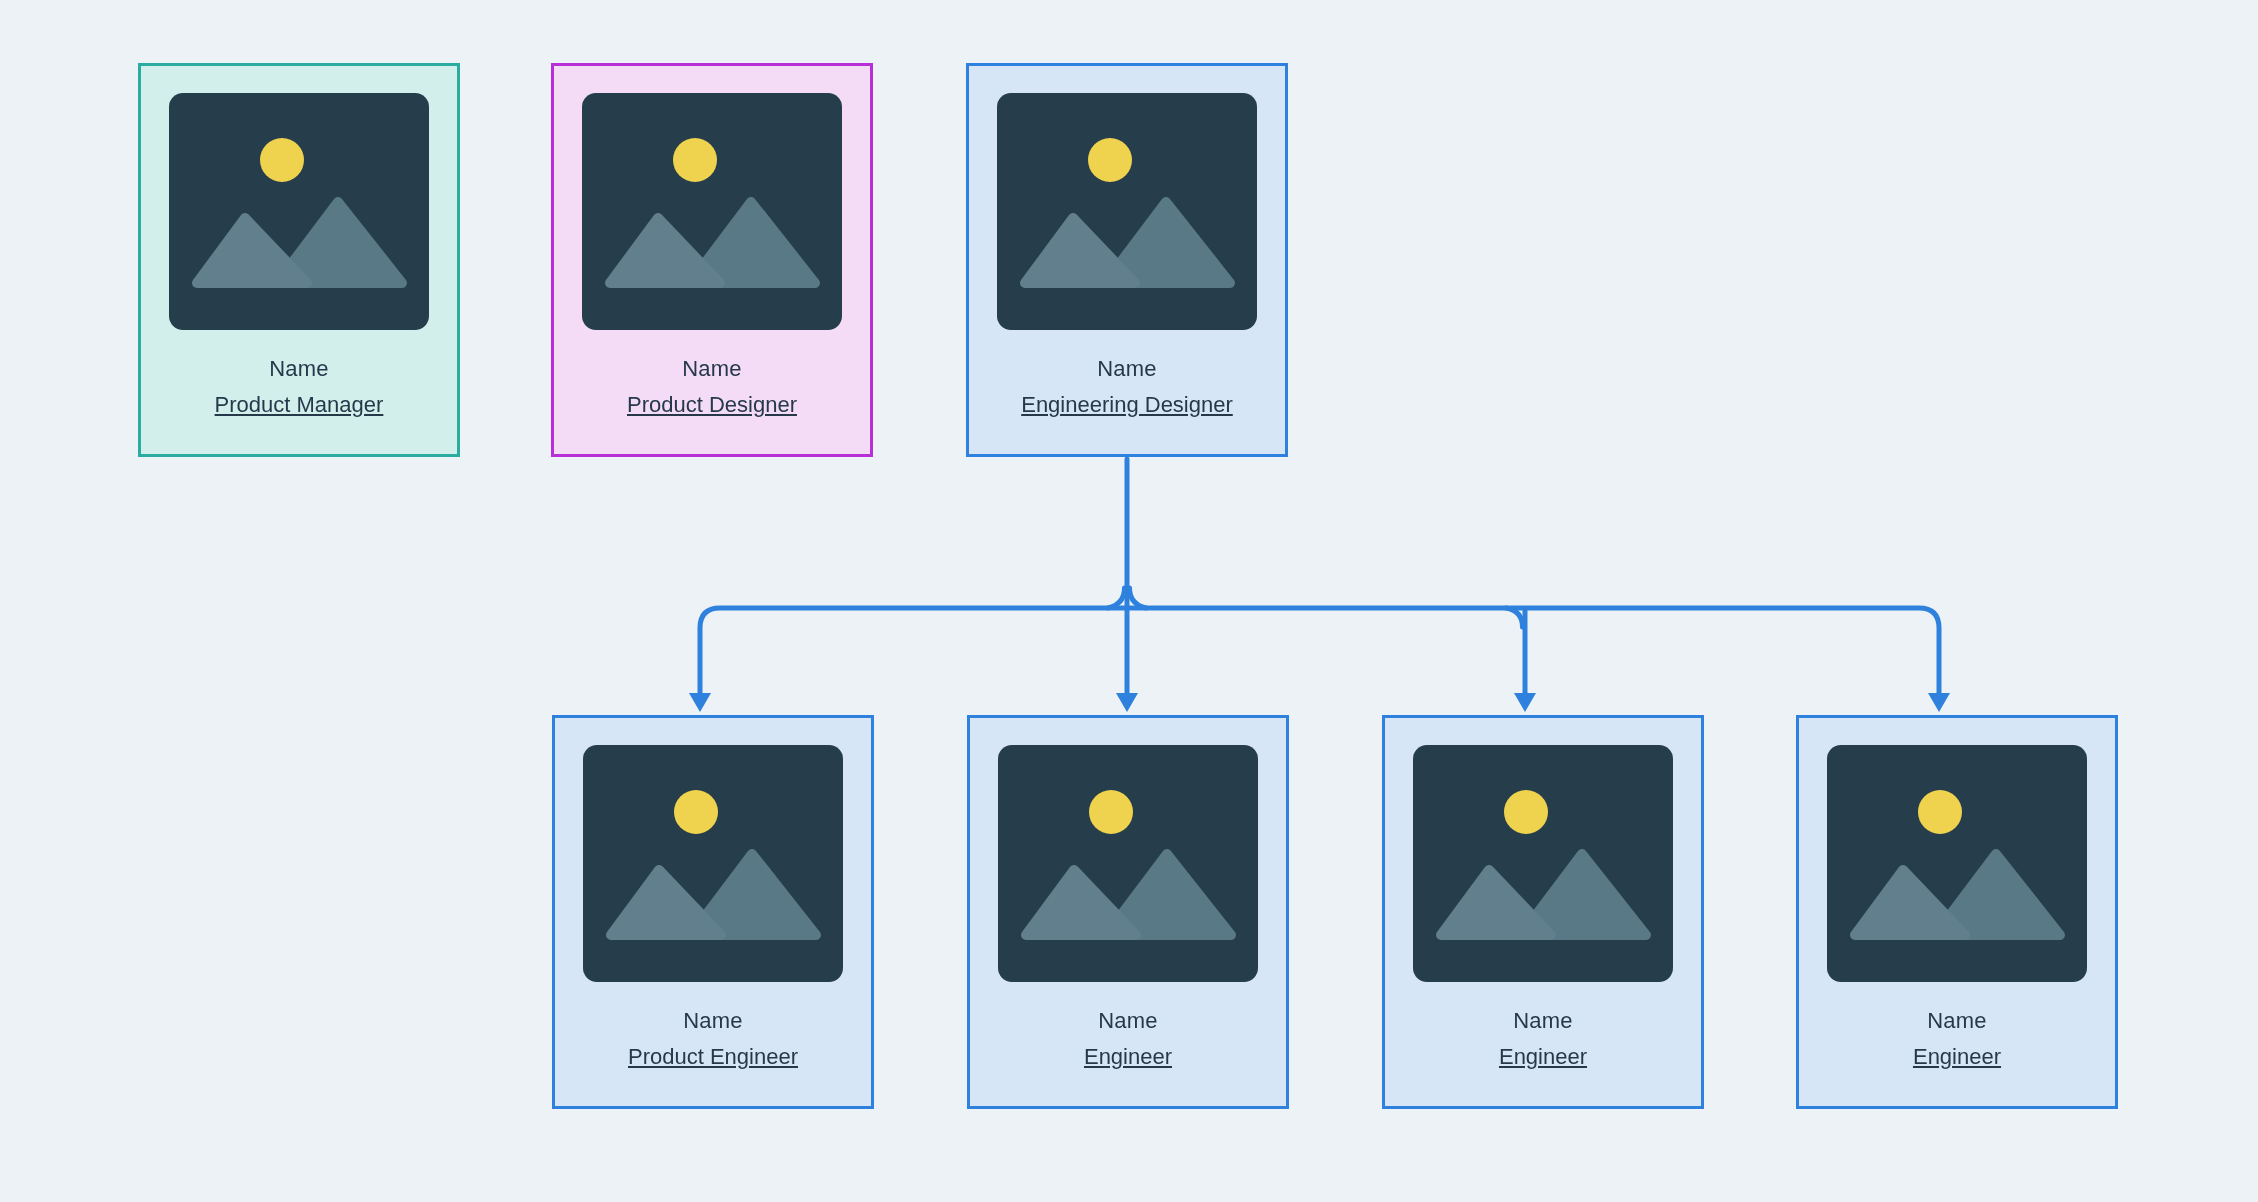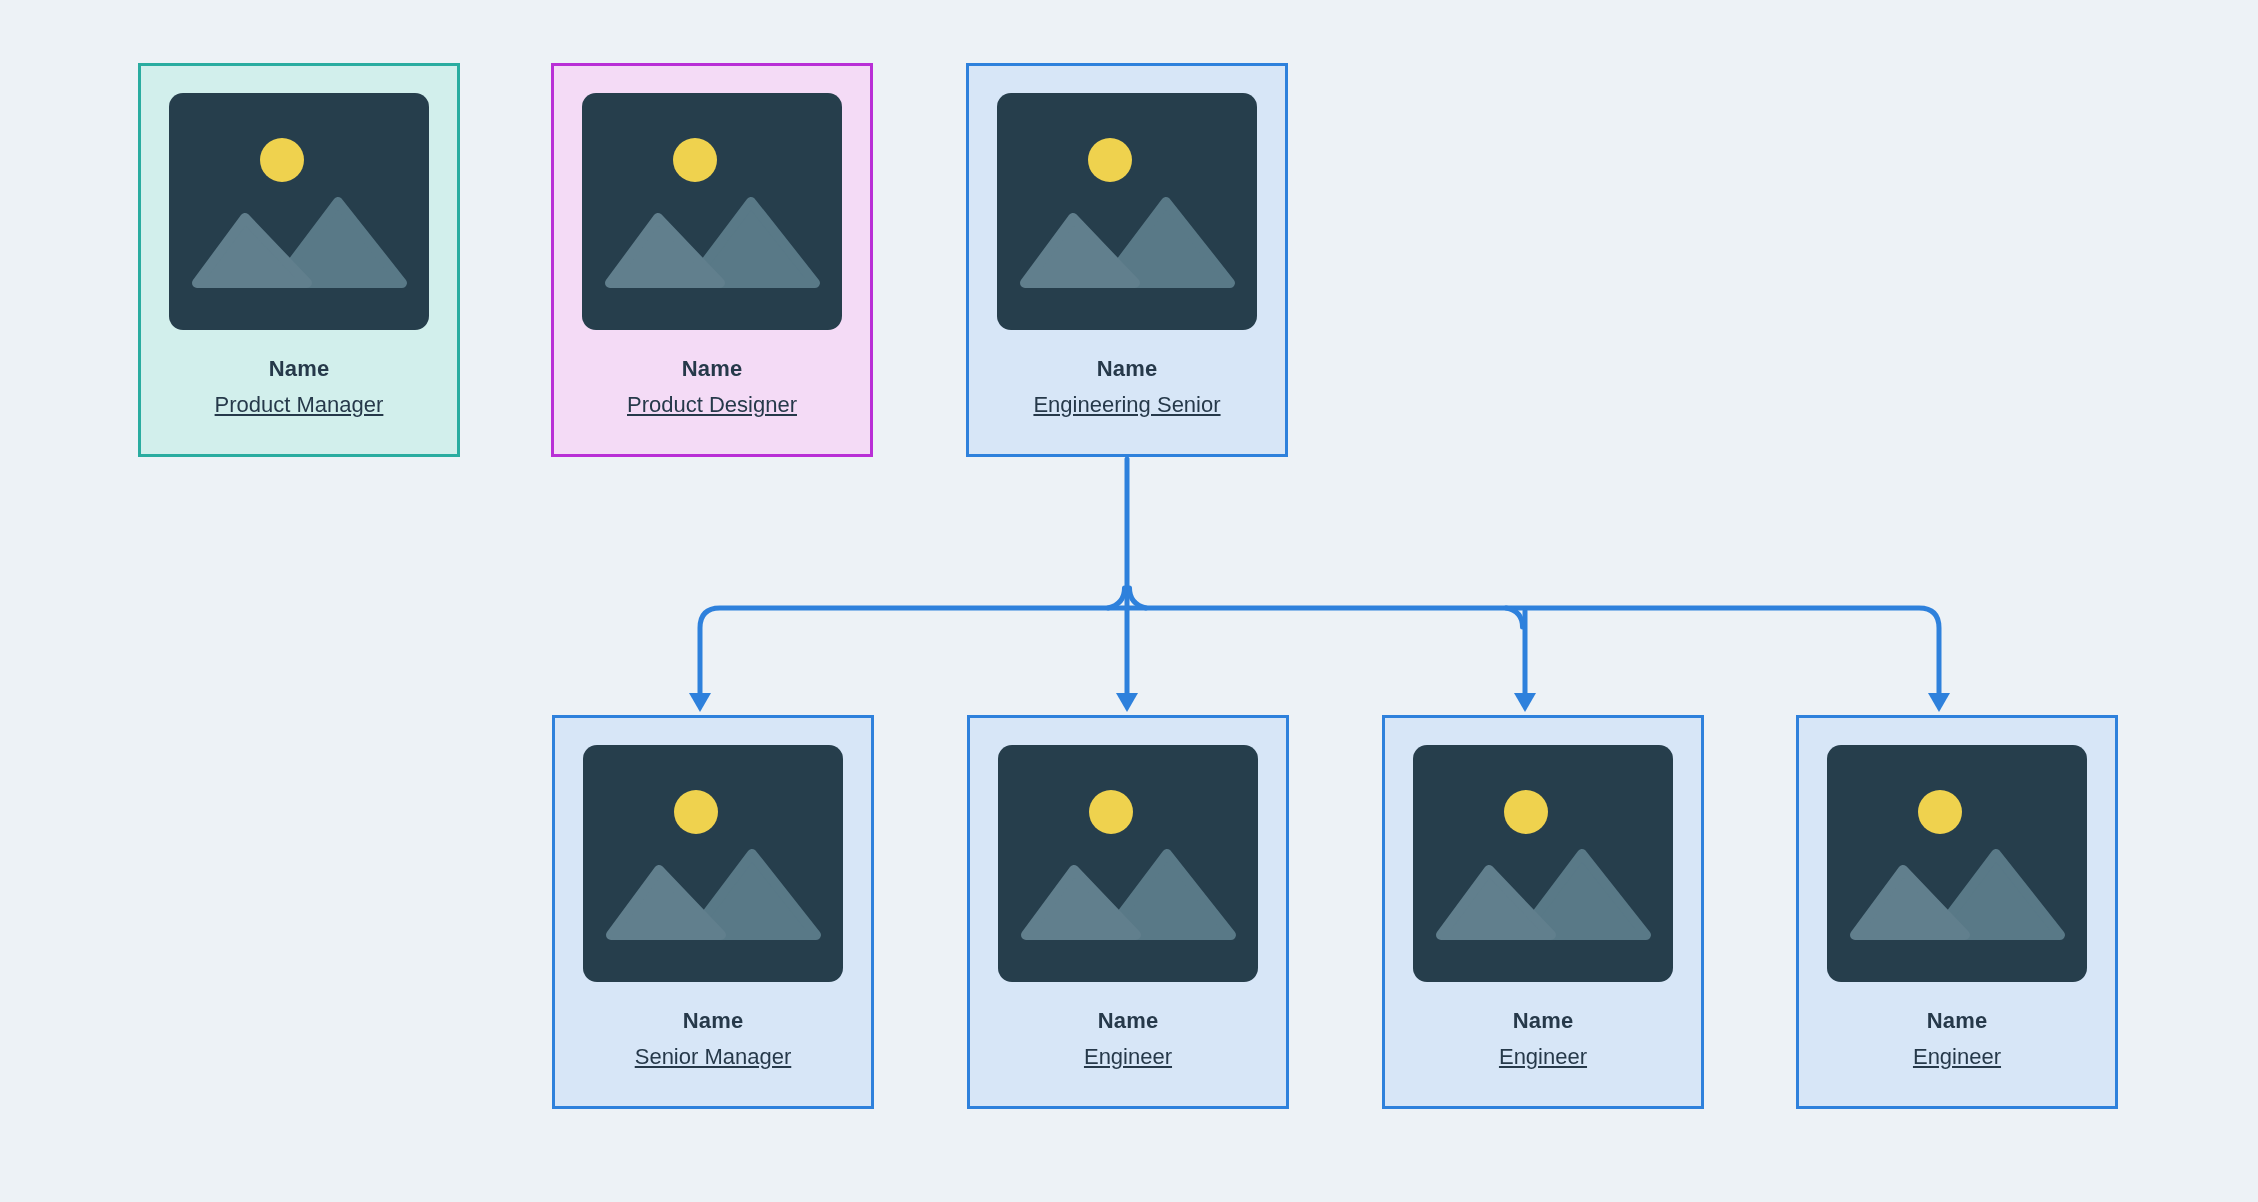--- a/index.html
+++ b/index.html
@@ -31,21 +31,21 @@
   .pos-c3 { left:966px; top:63px; }
   .pos-b1 { left:552px; top:715px; }
   .pos-b2 { left:967px; top:715px; }
   .pos-b3 { left:1382px; top:715px; }
   .pos-b4 { left:1796px; top:715px; }
 
   .photo { margin-top:27px; width:260px; height:237px; display:block; }
 
   .name {
     margin-top:26px;
-    font-size:22px; font-weight:700; color:#26394A;
+    font-size:22px; font-weight:400; color:#26394A;
     text-align:center; letter-spacing:0.2px;
   }
   .role {
     margin-top:10px;
     font-size:22px; font-weight:400; color:#26394A;
     text-align:center;
     text-decoration:underline;
   }
 </style>
 </head>
@@ -97,32 +97,32 @@
   </div>
 
   <div class="card theme-blue pos-c3">
     <svg class="photo" viewBox="0 0 260 237">
       <rect width="260" height="237" rx="14" fill="#263E4C"></rect>
       <circle cx="113" cy="67" r="22" fill="#EFD24E"></circle>
       <path d="M169 109 L233 190 L108 190 Z" fill="#597987" stroke="#597987" stroke-width="10" stroke-linejoin="round"></path>
       <path d="M76 125 L138 190 L28 190 Z" fill="#617F8D" stroke="#617F8D" stroke-width="10" stroke-linejoin="round"></path>
     </svg>
     <div class="name">Name</div>
-    <div class="role">Engineering Senior</div>
+    <div class="role">Engineering Designer</div>
   </div>
 
   <div class="card theme-blue pos-b1">
     <svg class="photo" viewBox="0 0 260 237">
       <rect width="260" height="237" rx="14" fill="#263E4C"></rect>
       <circle cx="113" cy="67" r="22" fill="#EFD24E"></circle>
       <path d="M169 109 L233 190 L108 190 Z" fill="#597987" stroke="#597987" stroke-width="10" stroke-linejoin="round"></path>
       <path d="M76 125 L138 190 L28 190 Z" fill="#617F8D" stroke="#617F8D" stroke-width="10" stroke-linejoin="round"></path>
     </svg>
     <div class="name">Name</div>
-    <div class="role">Senior Manager</div>
+    <div class="role">Product Engineer</div>
   </div>
 
   <div class="card theme-blue pos-b2">
     <svg class="photo" viewBox="0 0 260 237">
       <rect width="260" height="237" rx="14" fill="#263E4C"></rect>
       <circle cx="113" cy="67" r="22" fill="#EFD24E"></circle>
       <path d="M169 109 L233 190 L108 190 Z" fill="#597987" stroke="#597987" stroke-width="10" stroke-linejoin="round"></path>
       <path d="M76 125 L138 190 L28 190 Z" fill="#617F8D" stroke="#617F8D" stroke-width="10" stroke-linejoin="round"></path>
     </svg>
     <div class="name">Name</div>

